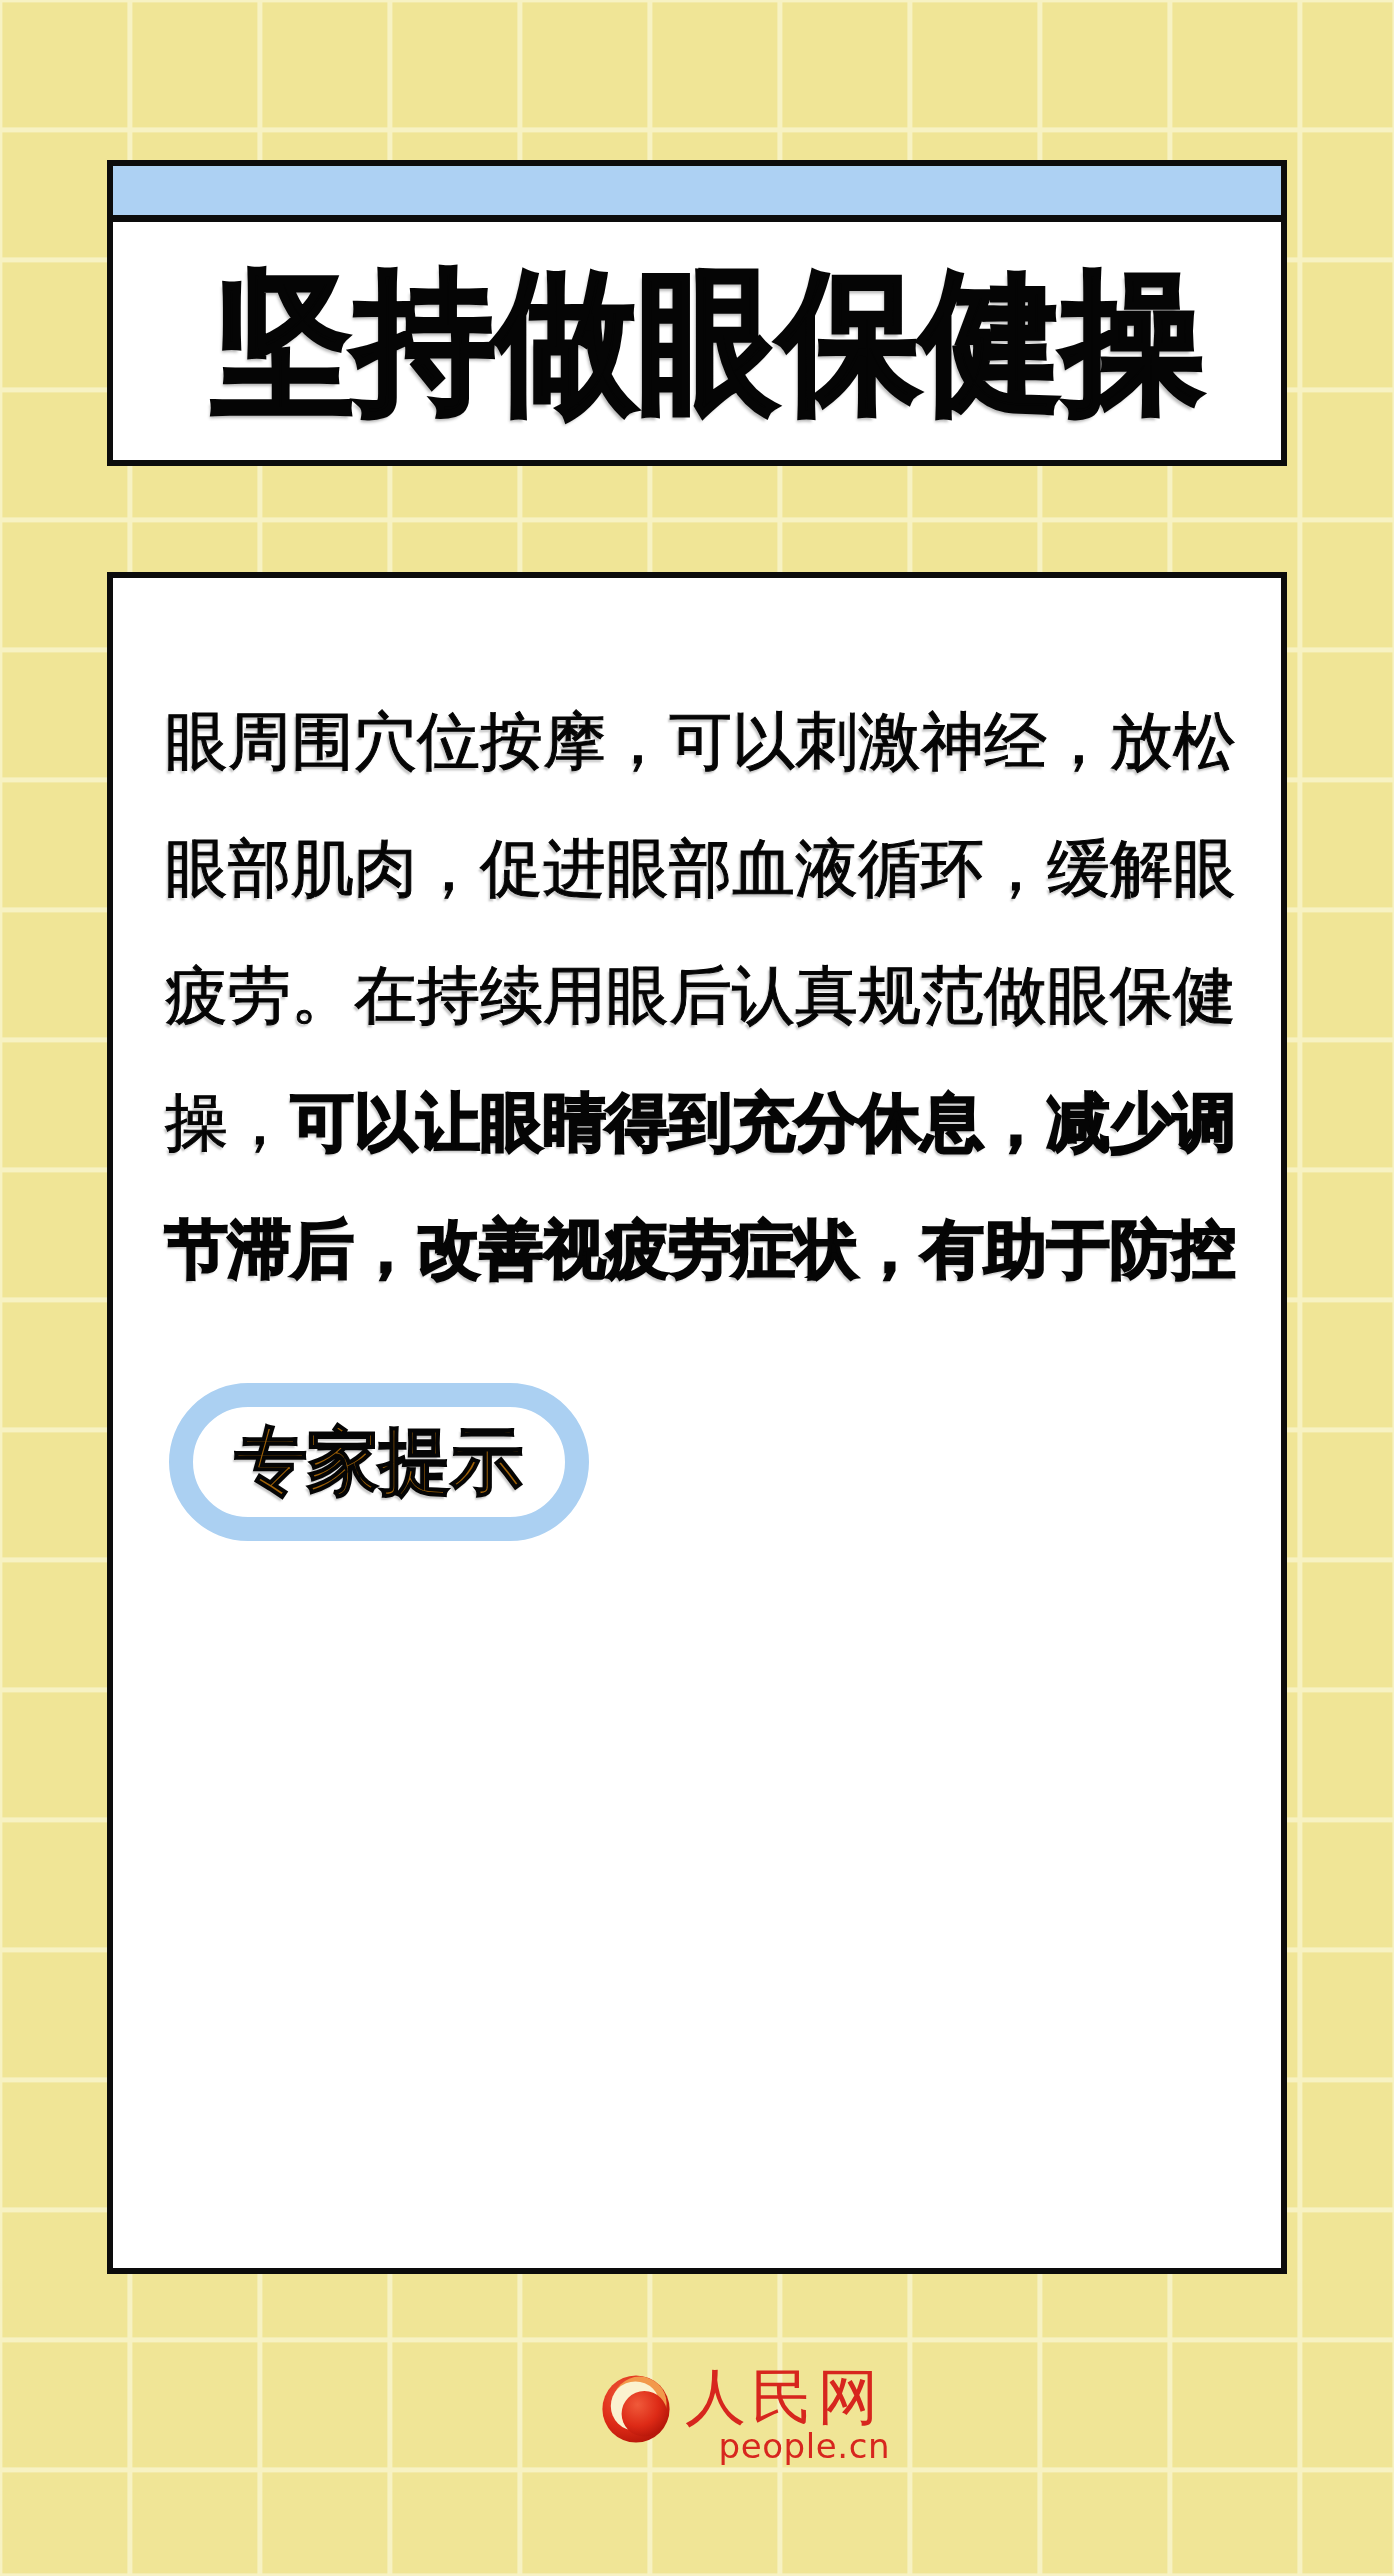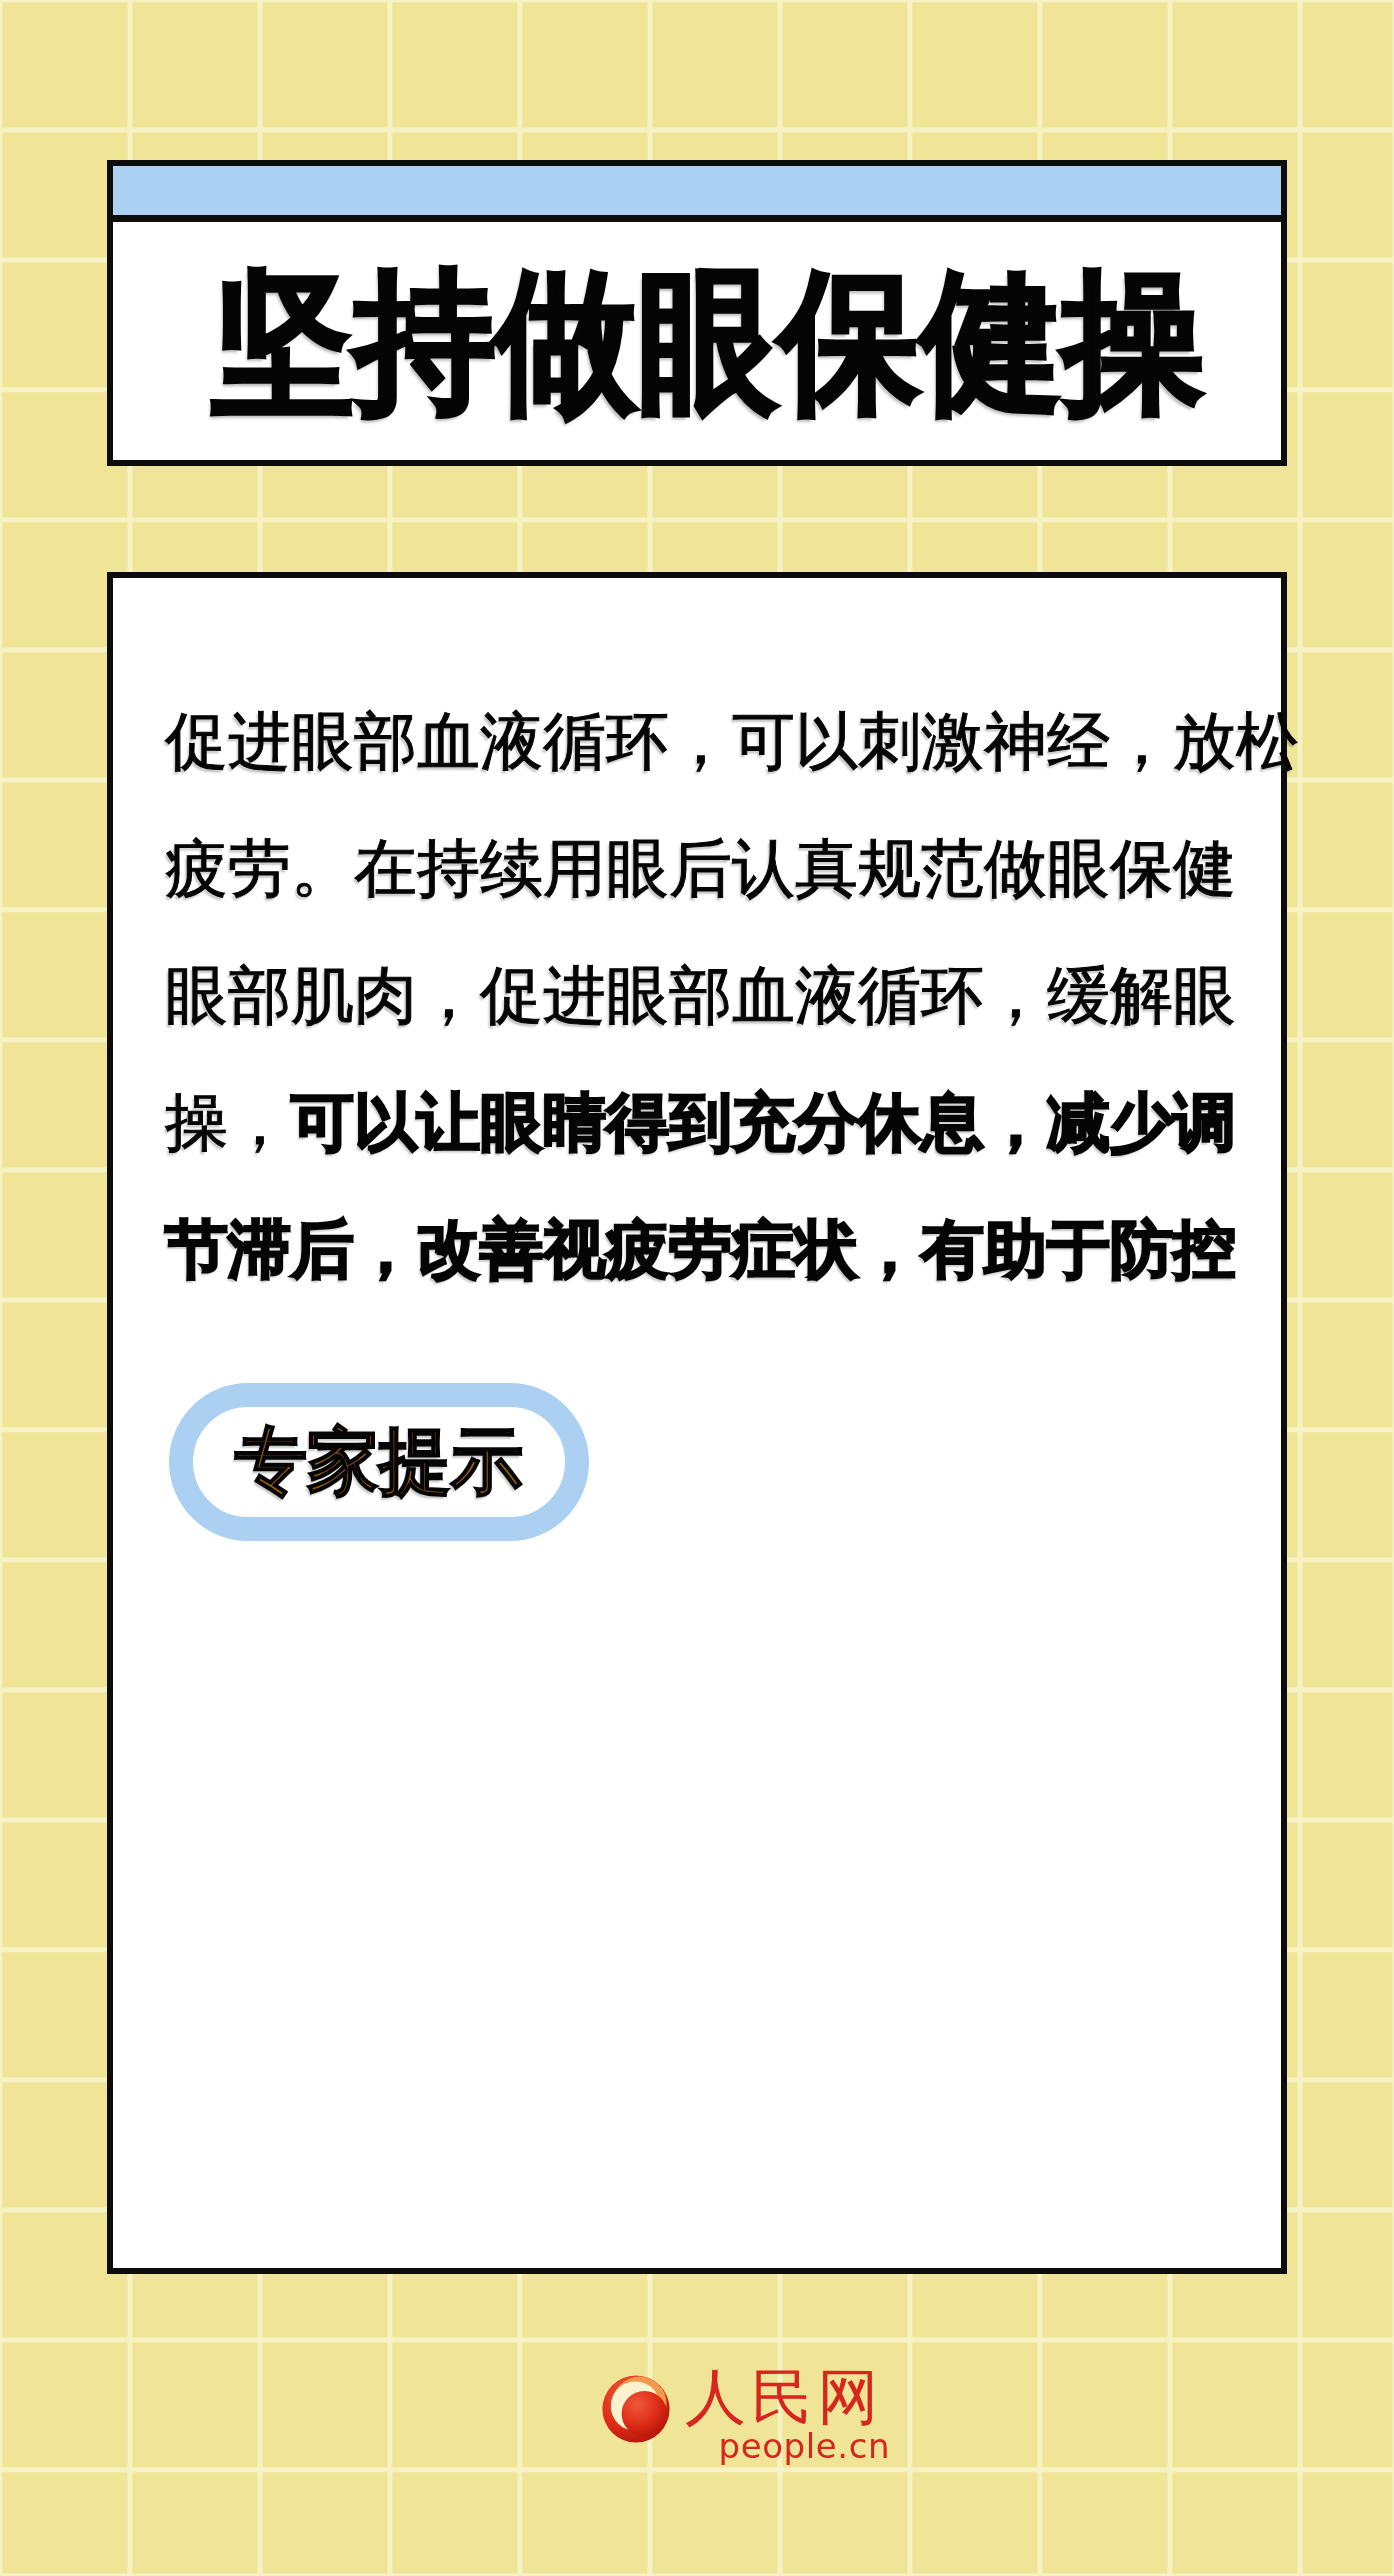--- a/index.html
+++ b/index.html
@@ -86,23 +86,23 @@
 
   <div class="header-card">
     <div class="header-bar"></div>
     <div class="title-area">
       <div class="poster-title">坚持做眼保健操</div>
     </div>
   </div>
 
   <div class="content-card">
     <div class="para">
-        <div class="line"><span class="seg">促进眼部血液循环，可以刺激神经，放松</span></div>
+        <div class="line"><span class="seg">眼周围穴位按摩，可以刺激神经，放松</span></div>
+        <div class="line"><span class="seg">眼部肌肉，促进眼部血液循环，缓解眼</span></div>
         <div class="line"><span class="seg">疲劳。在持续用眼后认真规范做眼保健</span></div>
-        <div class="line"><span class="seg">眼部肌肉，促进眼部血液循环，缓解眼</span></div>
         <div class="line"><span class="seg">操，</span><span class="seg bold">可以让眼睛得到充分休息，减少调</span></div>
         <div class="line"><span class="seg bold">节滞后，改善视疲劳症状，有助于防控</span></div>
       </div>
 
     <div class="tip-badge">
       <div class="tip-badge-label">专家提示</div>
     </div>
 
   </div>
 

